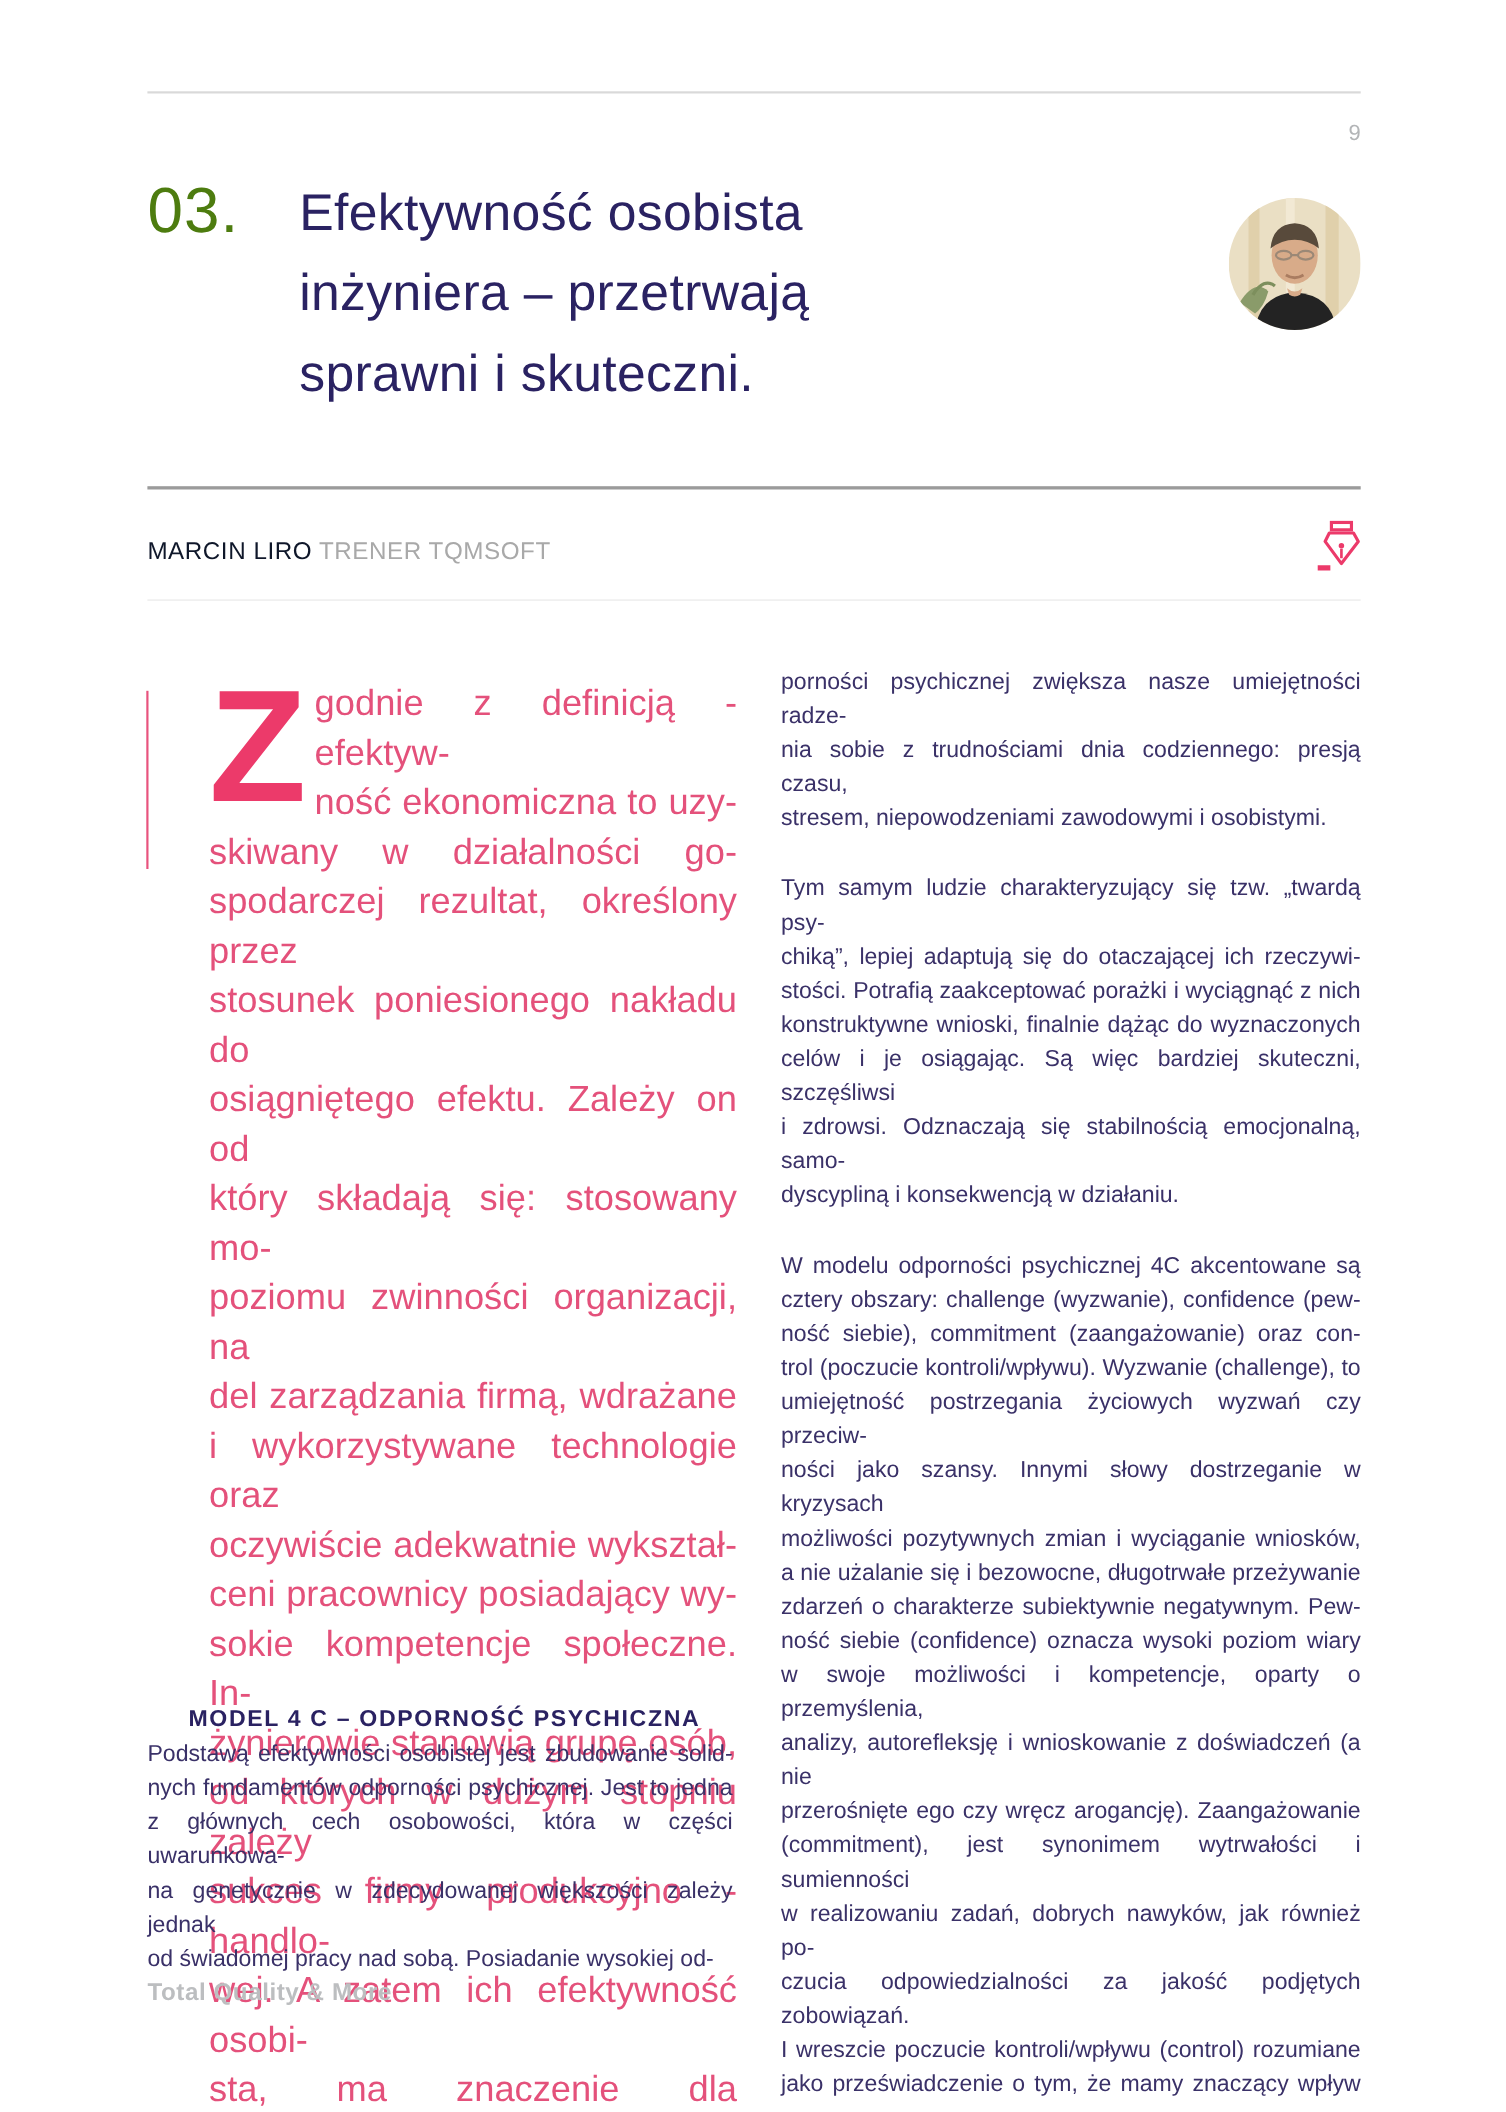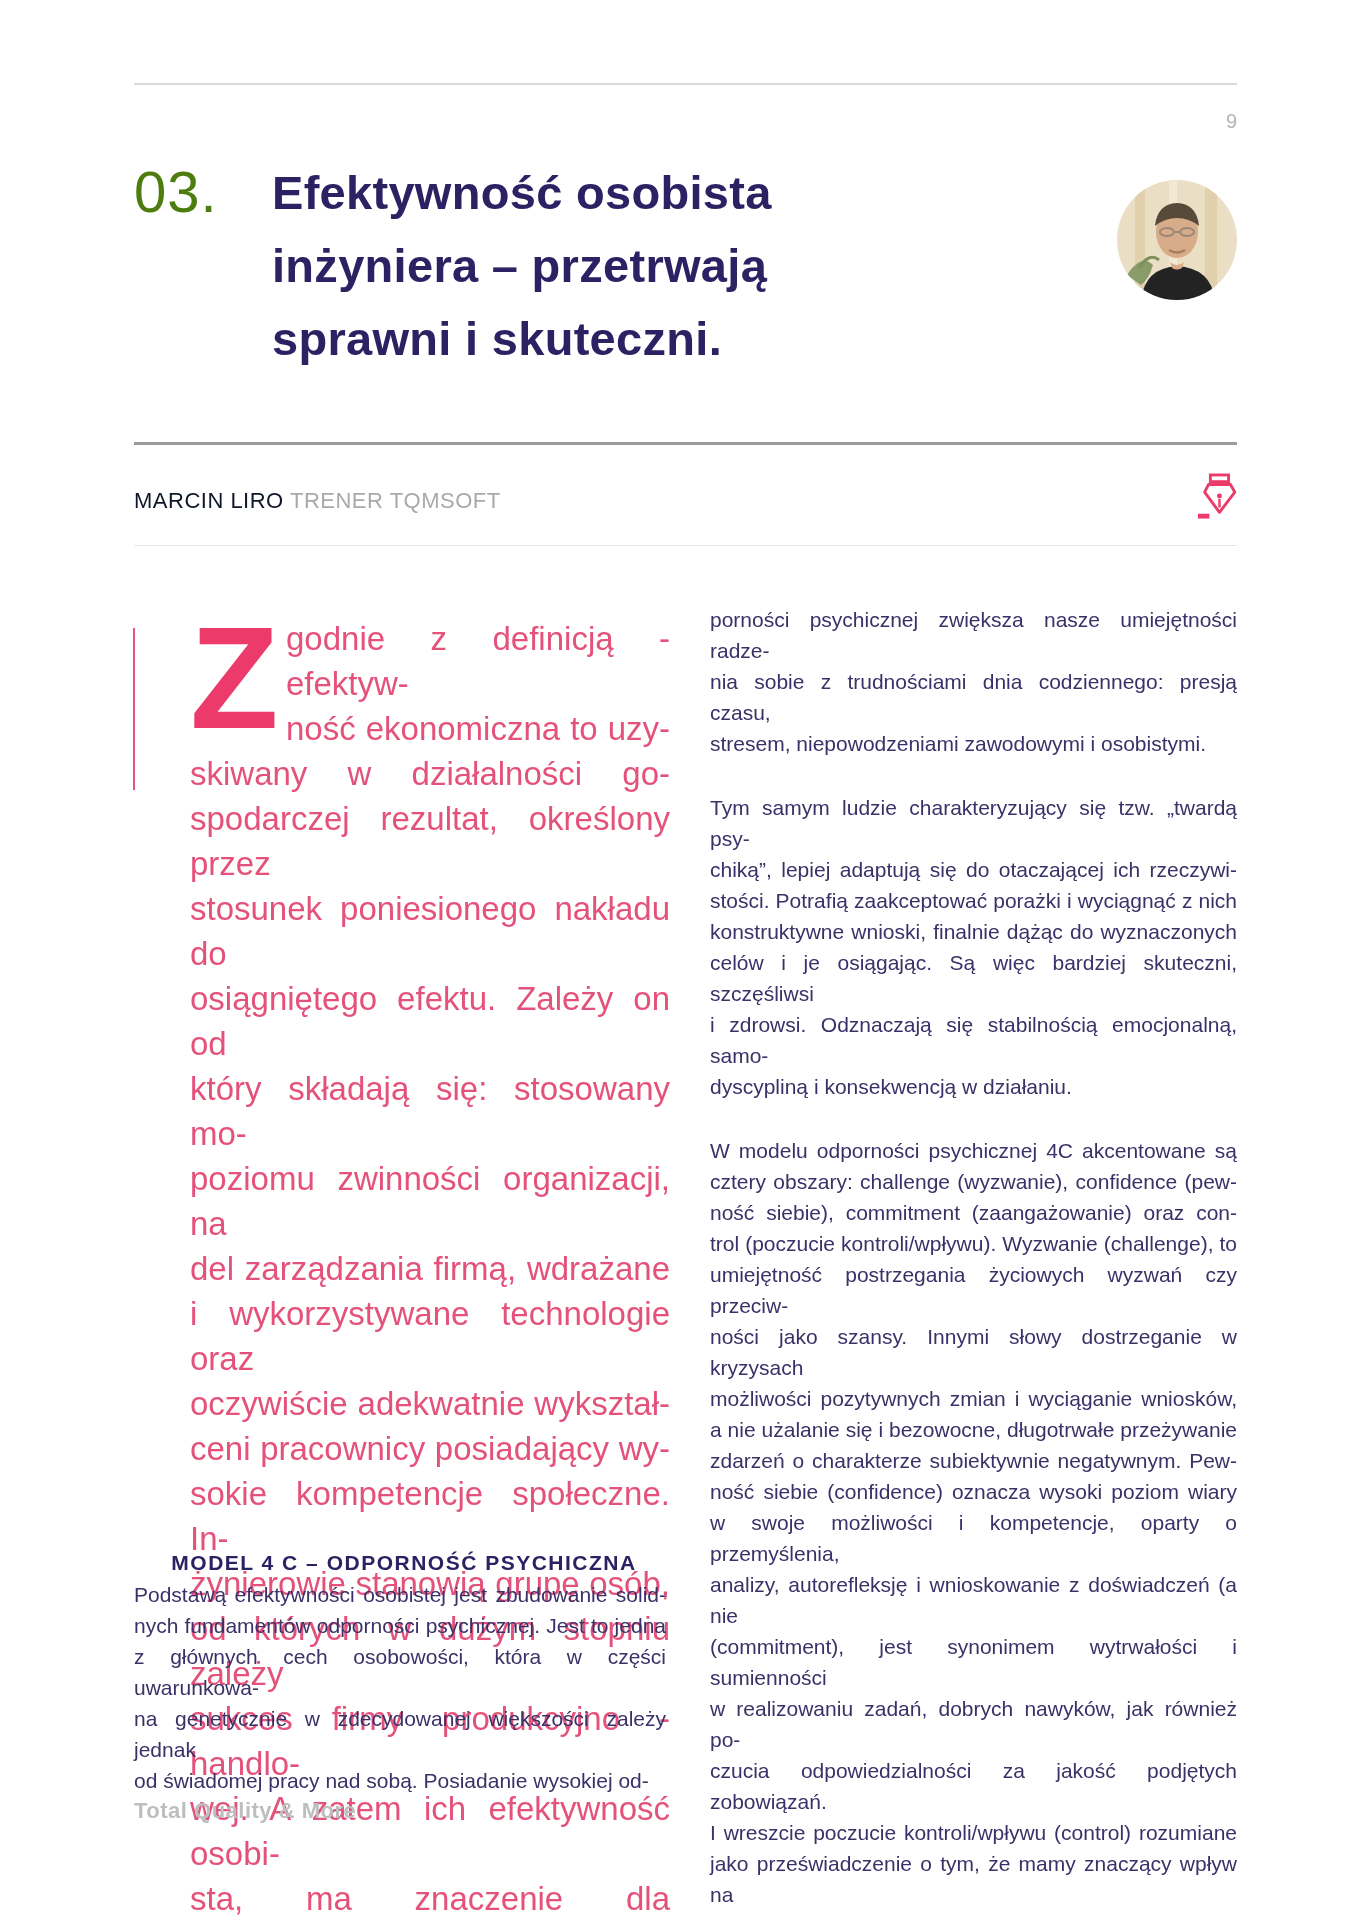--- a/index.html
+++ b/index.html
@@ -9,21 +9,21 @@
     -webkit-font-smoothing:antialiased;
   }
   .abs{position:absolute;}
   
   .rule-top{left:134px;top:83px;width:1103px;height:2px;background:#d9d9d9;}
   .rule-mid{left:134px;top:442px;width:1103px;height:3px;background:#9b9b9b;}
   .rule-light{left:134px;top:545px;width:1103px;height:1px;background:#e7e7e7;}
   
   .page-num{top:110px;left:134px;width:1103px;text-align:right;font-size:20px;color:#b3b5b7;}
   .article-num{left:134px;top:160px;font-size:58px;line-height:64px;font-weight:400;color:#4d7c0f;letter-spacing:1px;}
-  .title{left:272px;top:156px;width:600px;font-size:47px;line-height:73px;font-weight:700;color:#2A2262;letter-spacing:.3px;white-space:pre-line;}
+  .title{left:272px;top:156px;width:600px;font-size:47px;line-height:73px;font-weight:400;color:#2A2262;letter-spacing:.3px;white-space:pre-line;}
   .avatar{left:1117px;top:180px;width:120px;height:120px;border-radius:50%;overflow:hidden;}
   
   .byline{left:134px;top:488px;font-size:22px;letter-spacing:.5px;color:#a9a9a9;}
   .byline .author{font-weight:400;color:#0f172a;}
   .pen-icon{left:1196px;top:472px;width:46px;height:50px;}
   
   .lead-bar{left:133px;top:628px;width:2px;height:162px;background:#E8537E;}
   .lead{left:190px;top:616px;width:480px;color:#E4517B;font-size:33px;line-height:45px;}
   .dropcap{float:left;width:96px;height:135px;font-size:145px;line-height:125px;font-weight:700;color:#EC3A6A;}
   
@@ -136,20 +136,21 @@
       <div class="jline">ność siebie), commitment (zaangażowanie) oraz con-</div>
       <div class="jline">trol (poczucie kontroli/wpływu). Wyzwanie (challenge), to</div>
       <div class="jline">umiejętność postrzegania życiowych wyzwań czy przeciw-</div>
       <div class="jline">ności jako szansy. Innymi słowy dostrzeganie w kryzysach</div>
       <div class="jline">możliwości pozytywnych zmian i wyciąganie wniosków,</div>
       <div class="jline">a nie użalanie się i bezowocne, długotrwałe przeżywanie</div>
       <div class="jline">zdarzeń o charakterze subiektywnie negatywnym. Pew-</div>
       <div class="jline">ność siebie (confidence) oznacza wysoki poziom wiary</div>
       <div class="jline">w swoje możliwości i kompetencje, oparty o przemyślenia,</div>
       <div class="jline">analizy, autorefleksję i wnioskowanie z doświadczeń (a nie</div>
+      <div class="jline">przerośnięte ego czy wręcz arogancję). Zaangażowanie</div>
       <div class="jline">(commitment), jest synonimem wytrwałości i sumienności</div>
       <div class="jline">w realizowaniu zadań, dobrych nawyków, jak również po-</div>
       <div class="jline">czucia odpowiedzialności za jakość podjętych zobowiązań.</div>
       <div class="jline">I wreszcie poczucie kontroli/wpływu (control) rozumiane</div>
       <div class="jline">jako przeświadczenie o tym, że mamy znaczący wpływ na</div>
     </div>
 </div>
 
 <div class="abs footer">Total Quality &amp; More</div>
 

